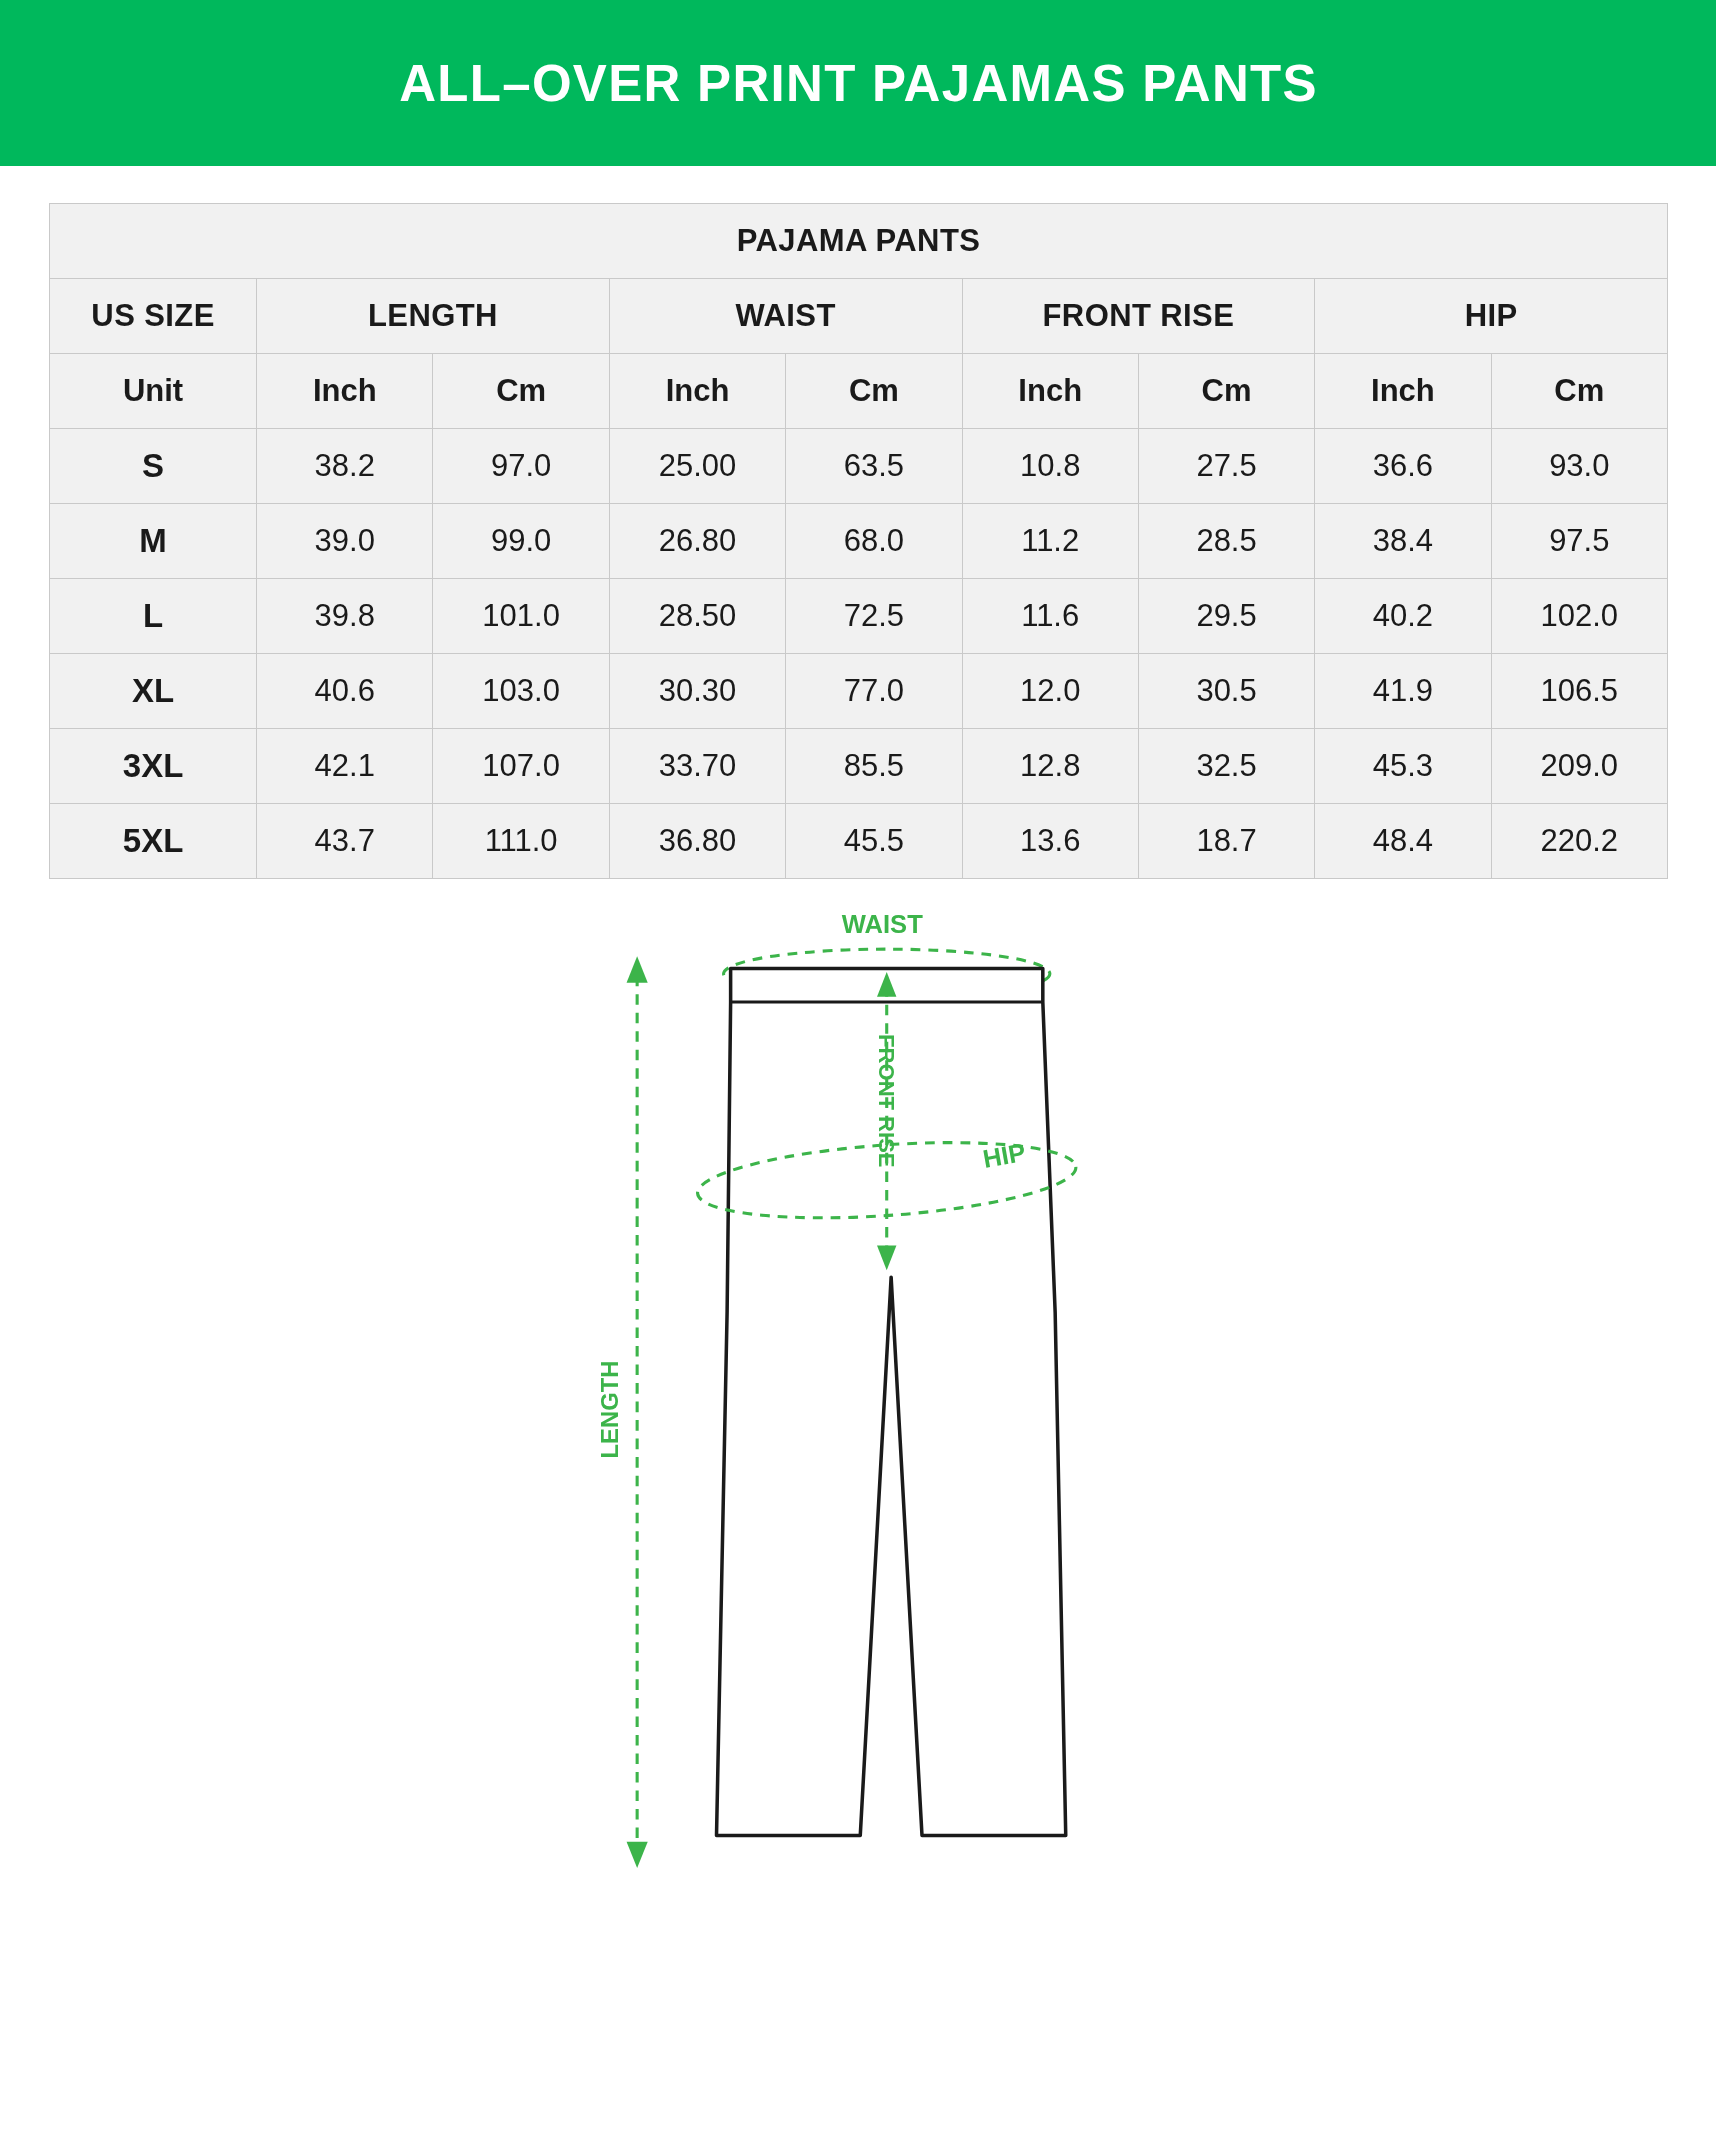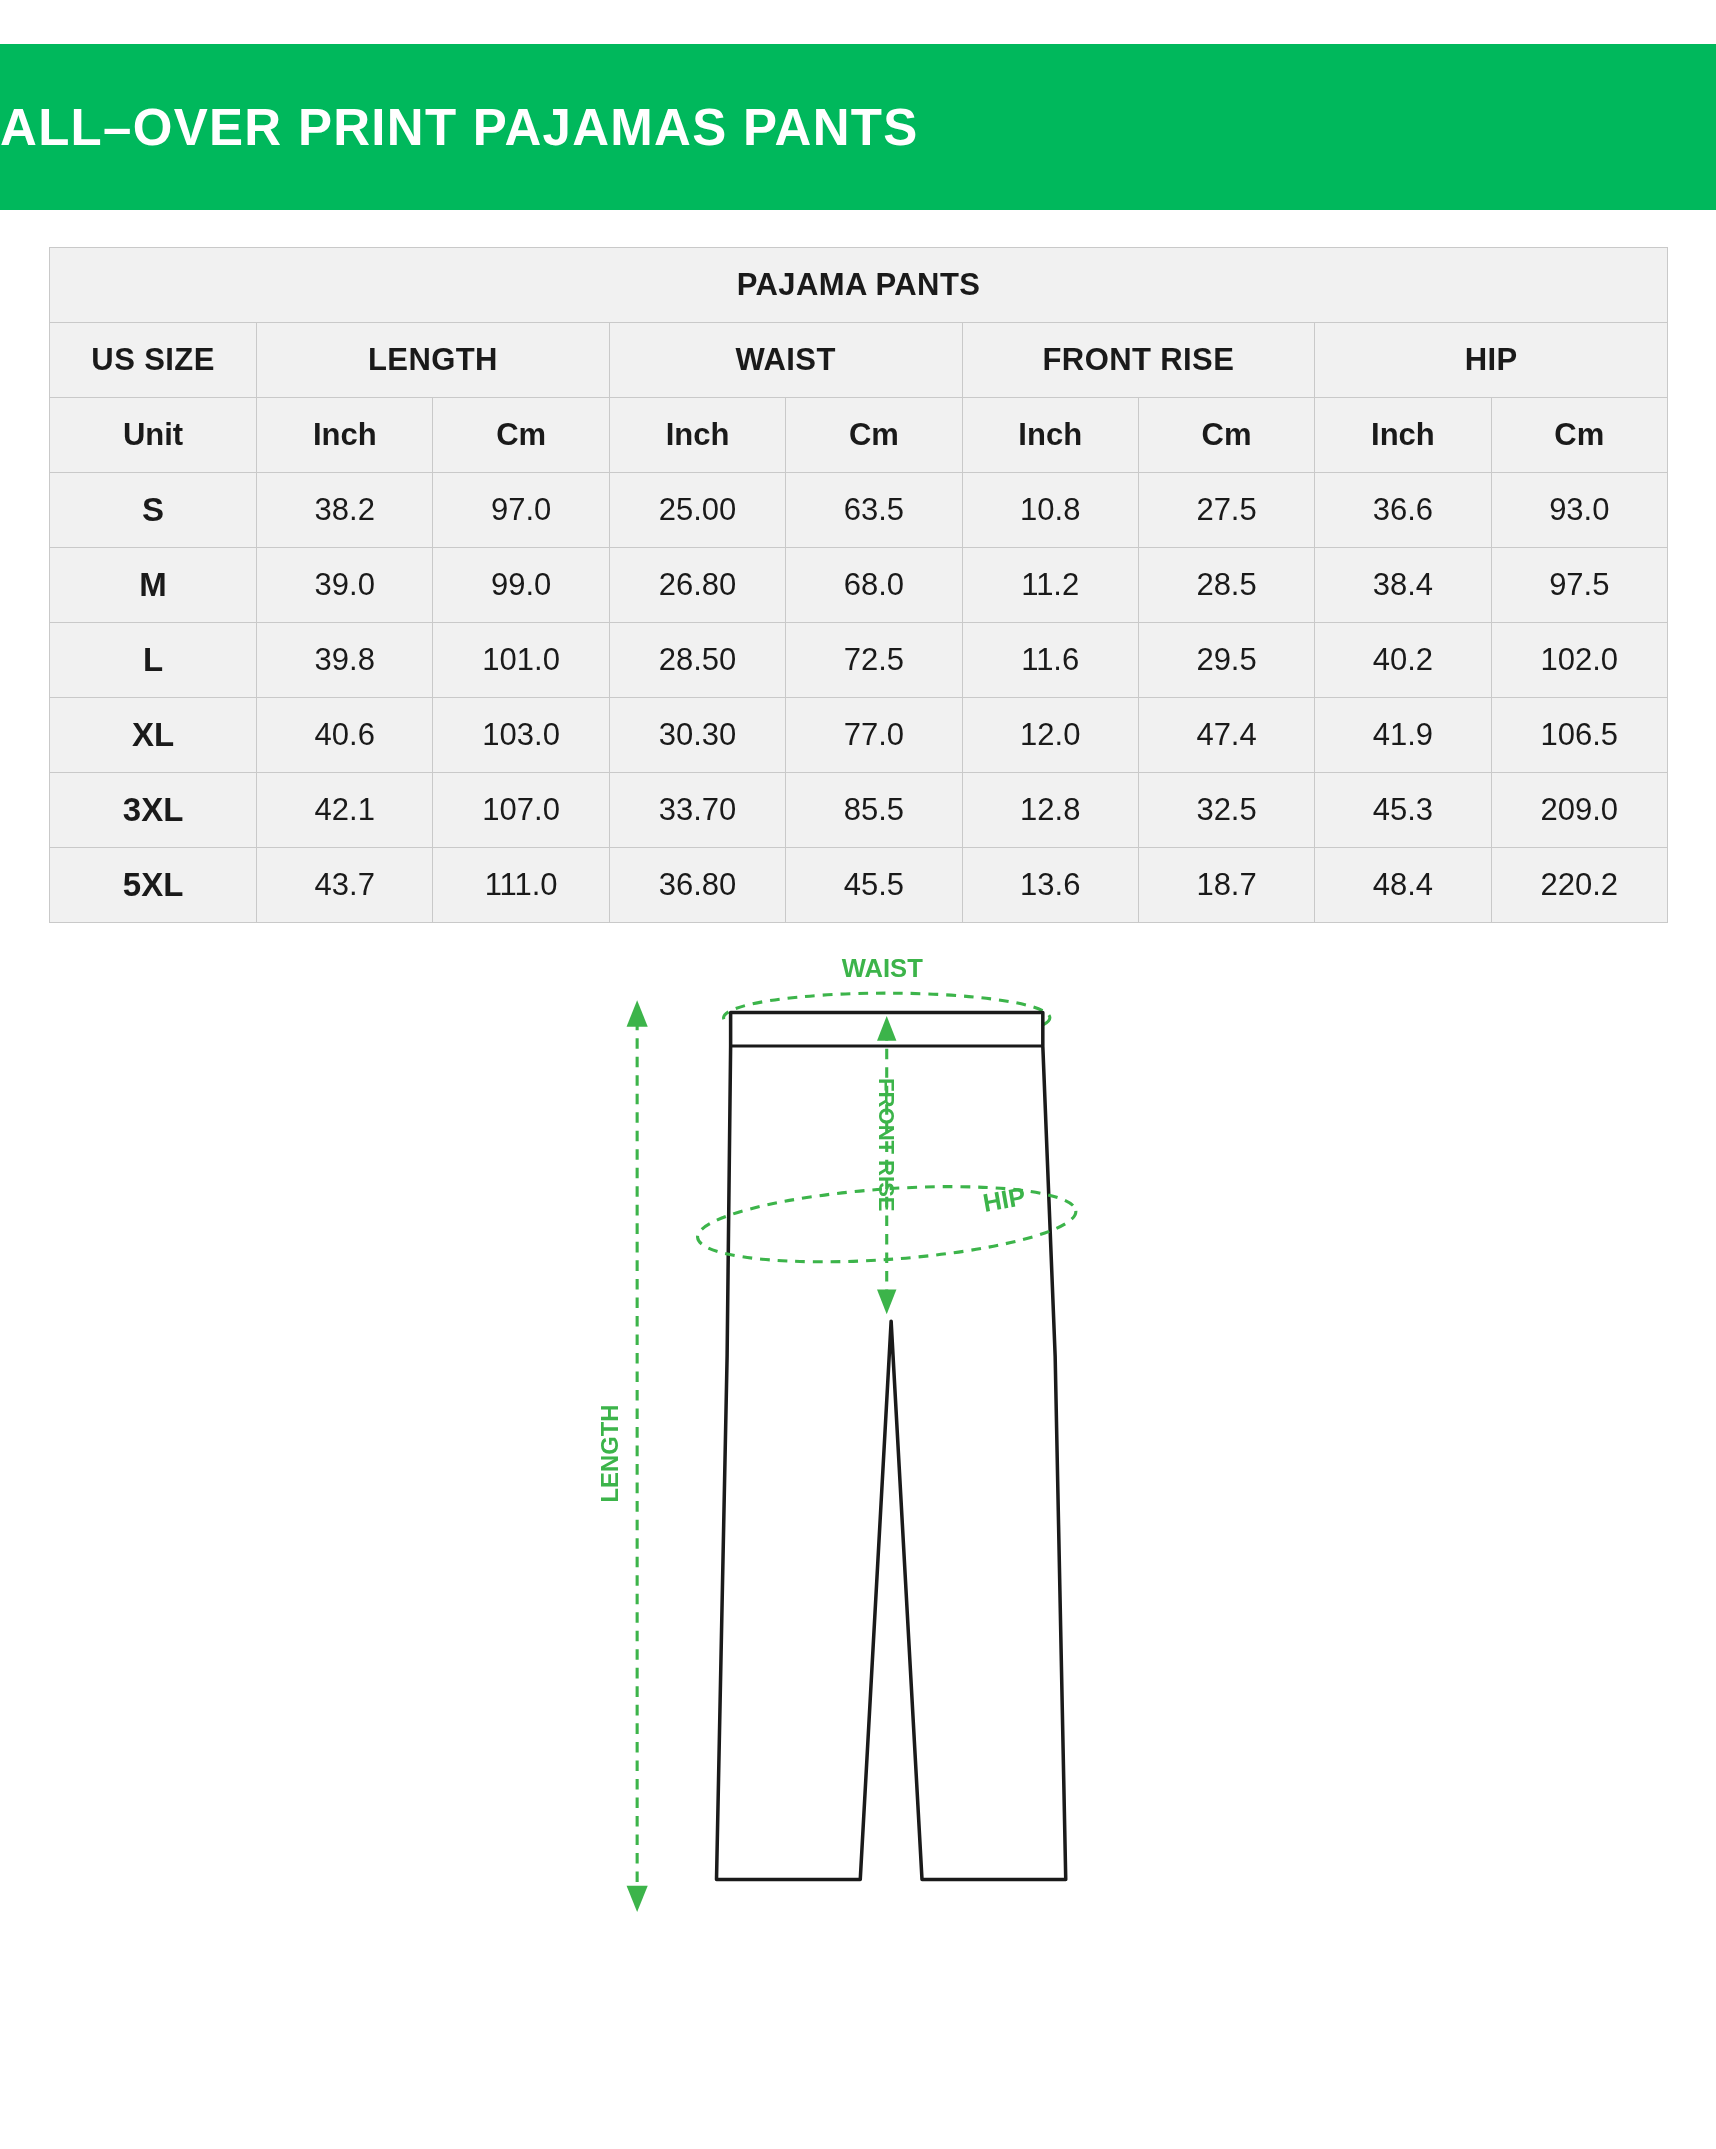--- a/index.html
+++ b/index.html
@@ -15,22 +15,21 @@
     position: relative;
     background: #ffffff;
   }
   
   .banner {
     width: 100%;
     height: 166px;
     background: #00b85c;
     display: flex;
     align-items: center;
-    justify-content: flex-start;
-    margin-top: 44px;
+    justify-content: center;
   }
   .banner-title {
     color: #ffffff;
     font-size: 51px;
     font-weight: bold;
     letter-spacing: 1.3px;
     text-align: center;
   }
   
   .table-wrap {
@@ -171,21 +170,21 @@
           <td>40.2</td>
           <td>102.0</td>
         </tr>
         <tr class="data-row">
           <td class="size-cell">XL</td>
           <td>40.6</td>
           <td>103.0</td>
           <td>30.30</td>
           <td>77.0</td>
           <td>12.0</td>
-          <td>47.4</td>
+          <td>30.5</td>
           <td>41.9</td>
           <td>106.5</td>
         </tr>
         <tr class="data-row">
           <td class="size-cell">3XL</td>
           <td>42.1</td>
           <td>107.0</td>
           <td>33.70</td>
           <td>85.5</td>
           <td>12.8</td>

